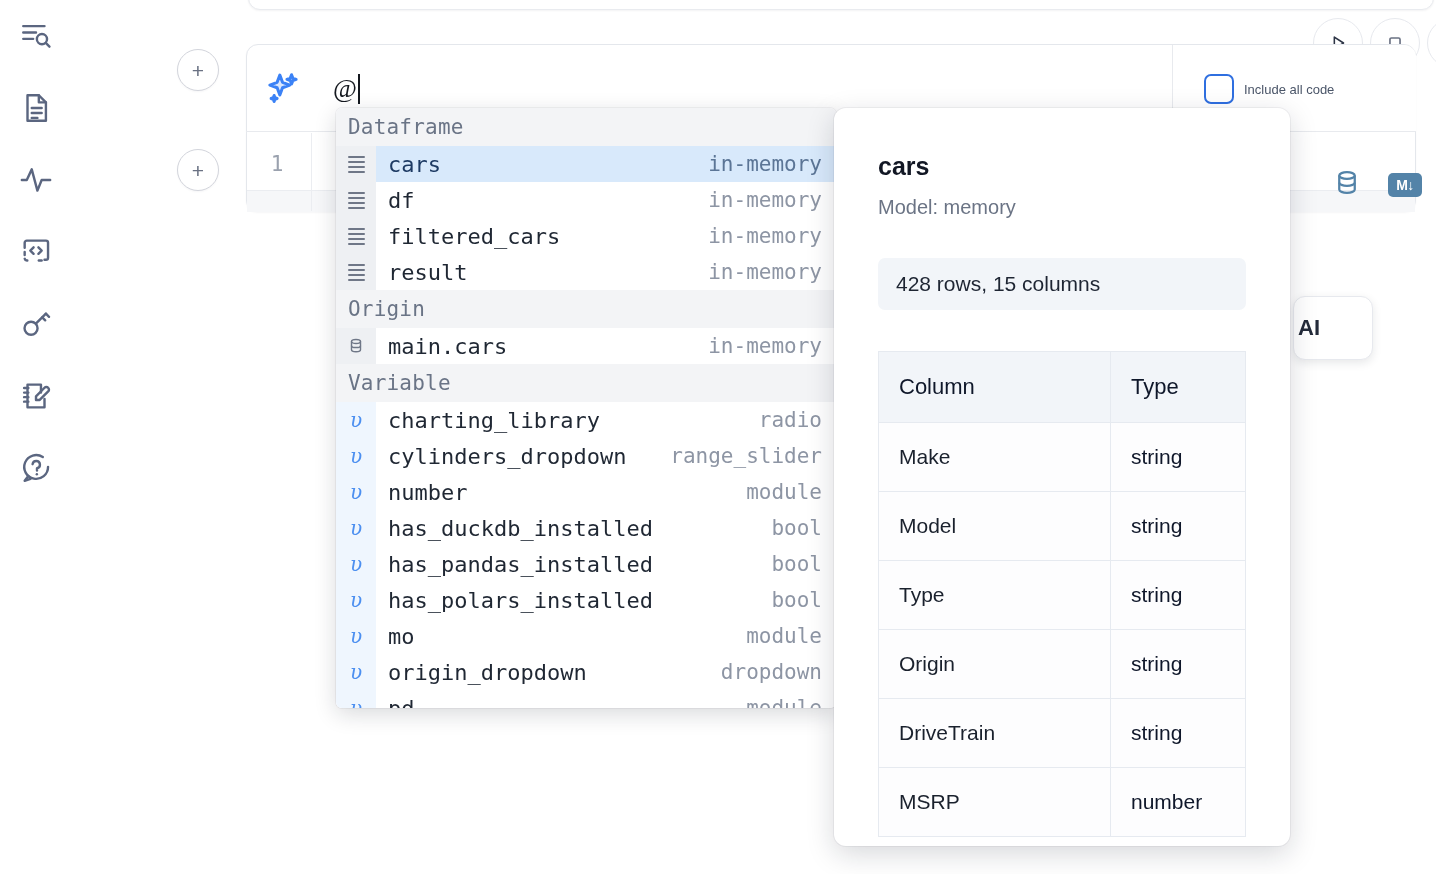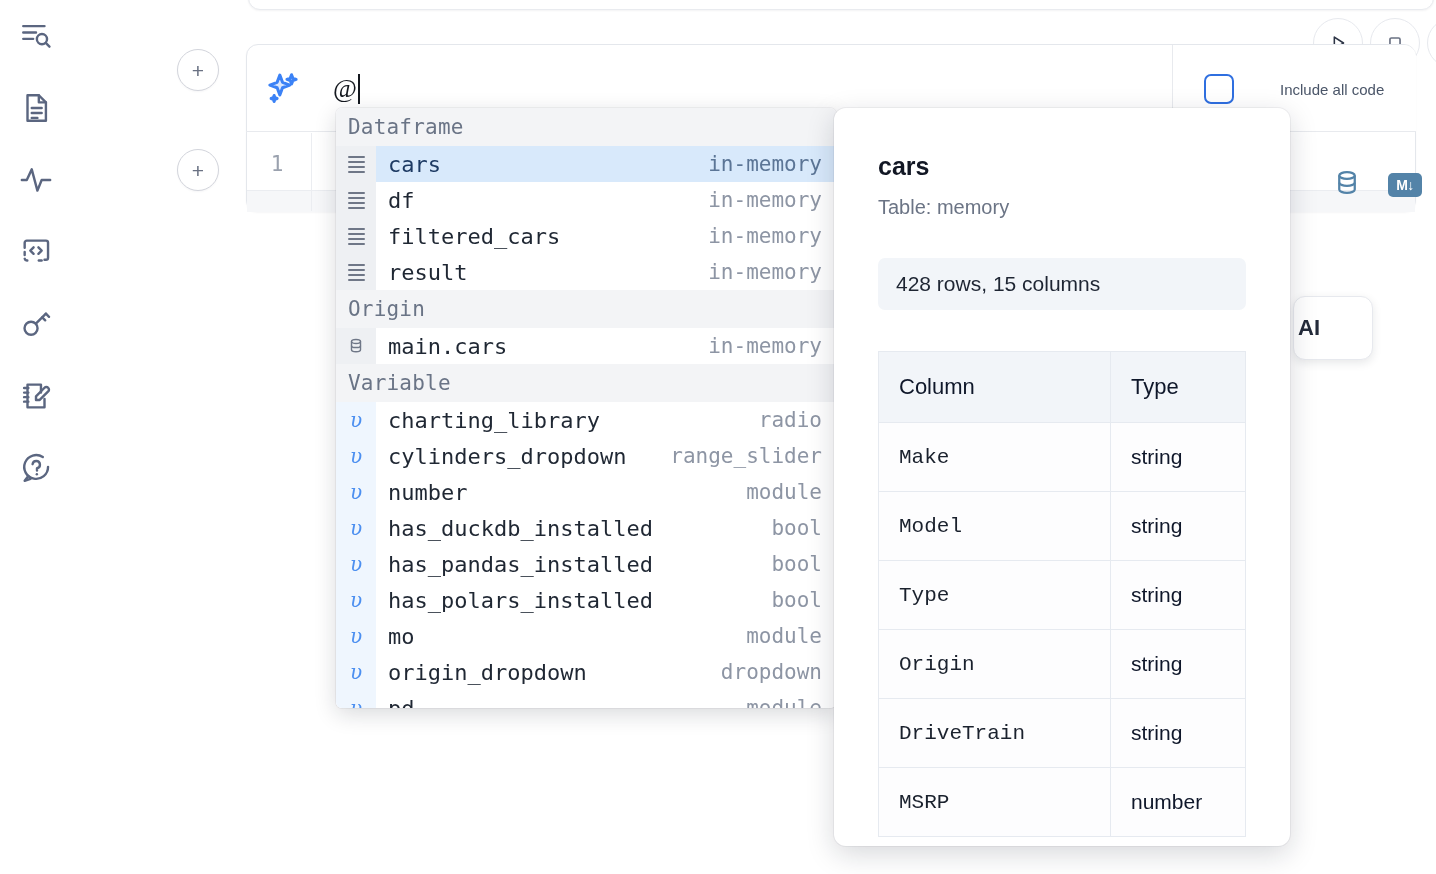--- a/index.html
+++ b/index.html
@@ -54,21 +54,21 @@
     letter-spacing:0; white-space:pre;
   }
   .caret { display:inline-block; width:2px; height:30px; background:#14181f; margin-left:1px; }
 
   .ai-right-pane {
     position:absolute; left:1172px; top:45px; width:244px; height:86px;
     border-left:1px solid #e8eaee; background:#fff; border-radius:0 12px 0 0;
   }
   .include-row { position:absolute; left:1204px; top:74px; display:flex; align-items:center; gap:10px; }
   .cbox { width:30px; height:30px; border:2.2px solid #2f6fe0; border-radius:7px; background:#fff; cursor:pointer; }
-  .include-label { font-size:15px; color:#4a5568; white-space:nowrap;margin-left:36px; }
+  .include-label { font-size:13px; color:#4a5568; white-space:nowrap; }
 
   .round-btn {
     position:absolute; width:50px; height:50px; border-radius:50%;
     border:1.4px solid #e7e9ee; background:#fff;
     display:flex; align-items:center; justify-content:center; cursor:pointer;
   }
   .round-btn.run  { left:1313px; top:18px; }
   .round-btn.stop { left:1370px; top:18px; }
   .round-btn.extra{ left:1427px; top:18px; }
 
@@ -147,21 +147,21 @@
   .info-source { position:absolute; left:44px; top:88px; font-size:20px; color:#6b7485; }
   .info-pill {
     position:absolute; left:44px; top:150px; width:368px; height:52px;
     background:#f2f5f9; border-radius:7px; display:flex; align-items:center;
     padding-left:18px; font-size:21px; color:#1e2533;
   }
   .info-table { position:absolute; left:44px; top:243px; width:368px; border-collapse:collapse; }
   .info-table th, .info-table td { border:1px solid #e6eaf0; text-align:left; }
   .info-table th { background:#f2f5f9; padding:22px 20px; font-size:22px; font-weight:normal; color:#0f172a; }
   .info-table td { padding:22px 20px; font-size:21px; background:#fdfdfe; }
-  .info-table td.col { font-family:Liberation Mono, monospace; color:#1a212d; }
+  .info-table td.col { font-family:Liberation Sans, sans-serif; color:#1a212d; }
   .info-table td.typ { color:#0f172a; }
   .info-table th.col-h { width:232px; }
 </style>
 </head>
 <body>
 
 <div id="root">
 
   <div class="rail">
 
@@ -387,21 +387,21 @@
       </div>
       <div class="ac-row var">
         <div class="icon-cell">υ</div>
         <div class="label">pd</div>
         <div class="meta">module</div>
       </div>
     </div>
 
   <div class="info">
     <div class="info-title">cars</div>
-    <div class="info-source">Table: memory</div>
+    <div class="info-source">Model: memory</div>
     <div class="info-pill">428 rows, 15 columns</div>
     <table class="info-table">
       <thead>
         <tr>
           <th class="col-h">Column</th>
           <th>Type</th>
         </tr>
       </thead>
       <tbody id="info-body">
           <tr>

